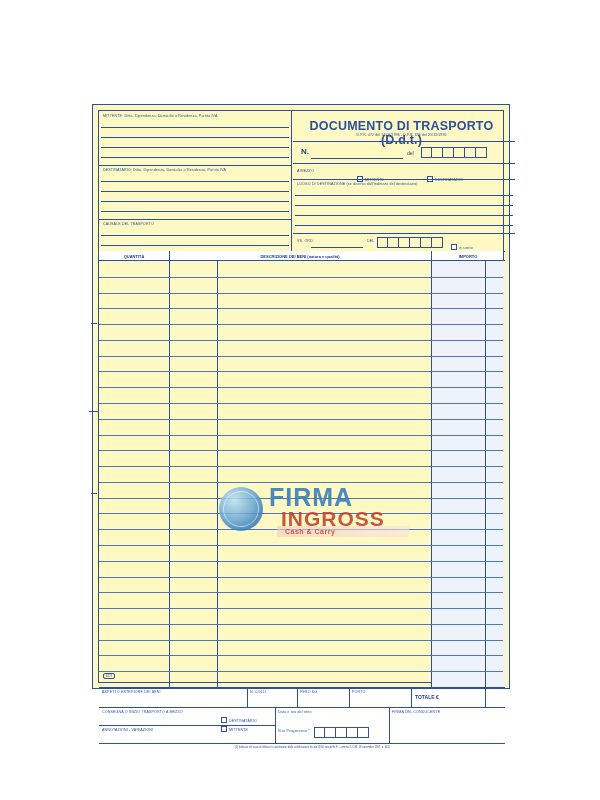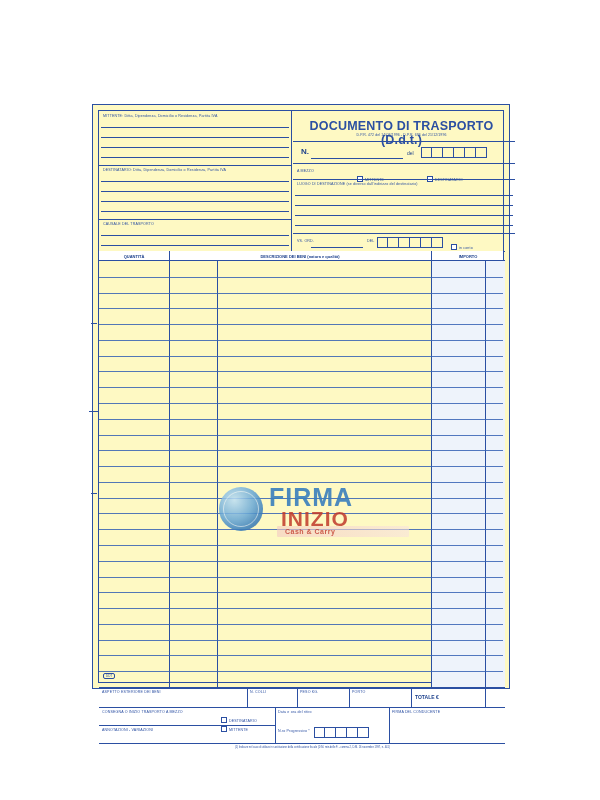--- a/index.html
+++ b/index.html
@@ -234,21 +234,21 @@
         </div>
 
       <div class="hline" style="left:-8px;width:6px;top:212px;"></div>
       <div class="hline" style="left:-10px;width:9px;top:300px;"></div>
       <div class="hline" style="left:-8px;width:6px;top:382px;"></div>
 
       <div class="logo">
         <div class="globe"></div>
         <div class="bar"></div>
         <div class="gl">FIRMA</div>
-        <div class="ing">INIZIO</div>
+        <div class="ing">INGROSS</div>
         <div class="cc">Cash &amp; Carry</div>
       </div>
 
       <div class="hline" style="left:0;width:406px;top:576px;"></div>
 
       <div class="lbl" style="position:absolute;left:3px;top:579px;">ASPETTO ESTERIORE DEI BENI</div>
       <div class="vline" style="left:148px;top:576px;height:20px;"></div>
       <div class="lbl" style="position:absolute;left:151px;top:579px;">N. COLLI</div>
       <div class="vline" style="left:198px;top:576px;height:20px;"></div>
       <div class="lbl" style="position:absolute;left:201px;top:579px;">PESO KG.</div>

